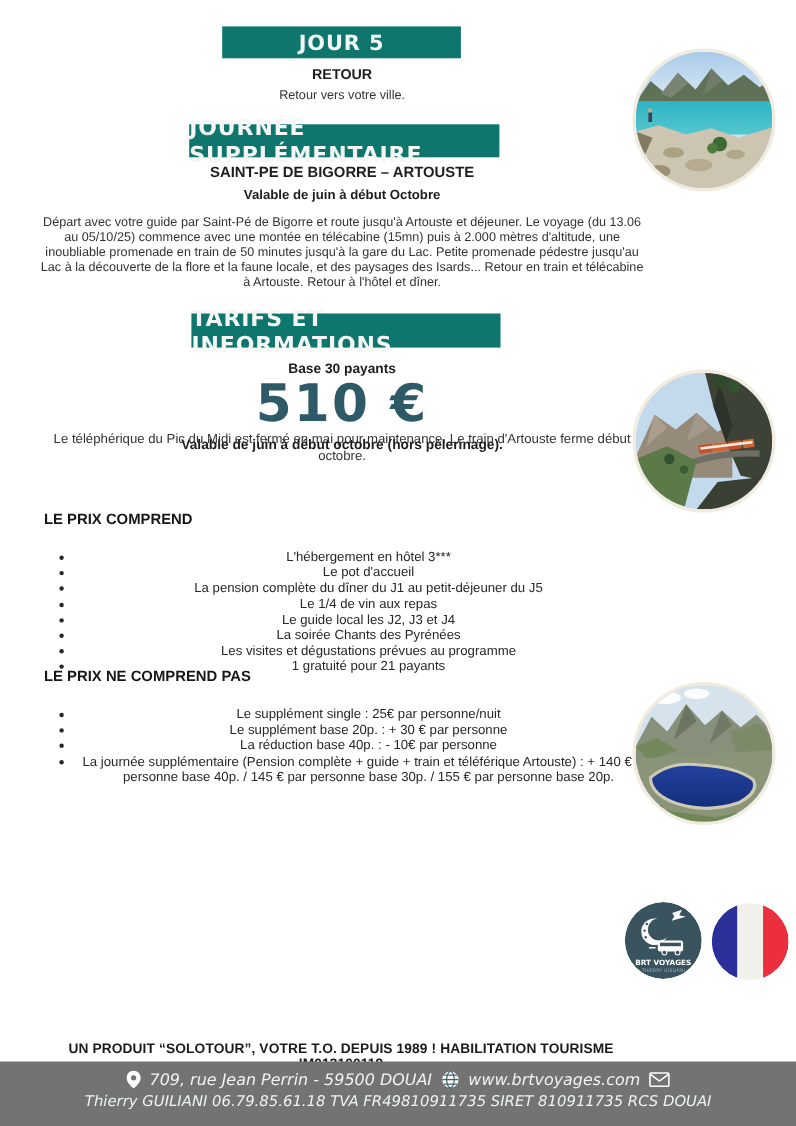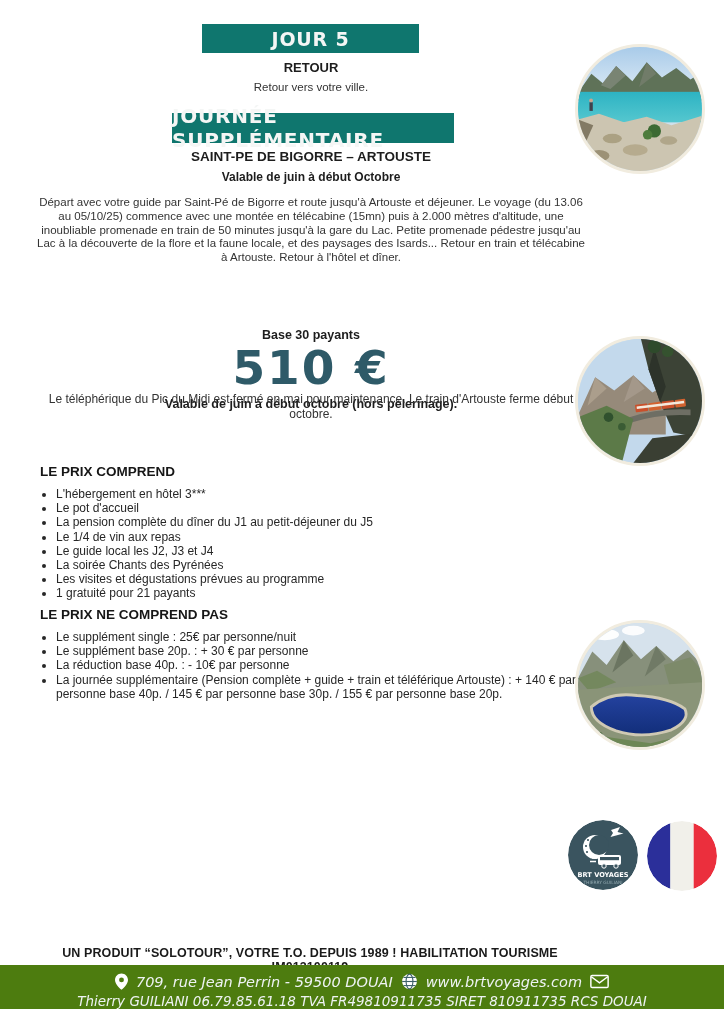--- a/index.html
+++ b/index.html
@@ -18,29 +18,29 @@
   .b13 { font-size:13px; font-weight:bold; color:#1d1d1d; }
   .b12 { font-size:12px; font-weight:bold; color:#1d1d1d; }
   .r11 { font-size:11.5px; color:#333; }
   .para { font-size:11.5px; line-height:13.8px; color:#333;text-align:center; }
   .price {
     position:absolute; left:30px; width:562px; text-align:center;
     font-family:"DejaVu Sans", sans-serif; font-weight:bold;
     font-size:47px; letter-spacing:2px; color:#2e5a68;
   }
   .list-title { position:absolute; left:40px; font-size:13.5px; font-weight:bold; color:#161616; }
-  ul.plist { position:absolute; left:30px; width:560px; margin:0; padding-left:26px; list-style:disc; }
+  ul.plist { position:absolute; left:30px; width:560px; margin:12px; padding-left:26px; list-style:disc;text-align:center; }
   ul.plist li { font-size:12px; line-height:14.2px; color:#272727; }
   .banner {
     position:absolute; left:30px; top:946px; width:560px; text-align:center;
     font-size:12.5px; font-weight:bold; color:#1a1a1a; letter-spacing:0.1px;
   }
   .footer-bar {
-    position:absolute; left:0; top:965px; width:724px; height:44px;
-    background:#4d7c0f; color:#eef3f3;
+    position:absolute; left:0; top:965px; width:724px; height:59px;
+    background:#737373; color:#eef3f3;
     font-family:"DejaVu Sans", sans-serif; font-style:italic;
   }
   .footer-row1 {
     display:flex; align-items:center; justify-content:center; gap:8px;
     padding-top:8px; font-size:14.5px; white-space:nowrap;
   }
   .footer-row2 { text-align:center; font-size:13.5px; margin-top:3px; }
   .footer-link { color:#eef3f3; text-decoration:none; }
   .photo {
     position:absolute; width:130px; height:130px; border-radius:50%;
@@ -61,20 +61,23 @@
   <div class="c-text b13" style="top:60px;">RETOUR</div>
   <div class="c-text r11" style="top:81px;">Retour vers votre ville.</div>
 
   <div class="teal-box" style="left:172px; top:113px; width:282px; height:30px; font-size:20px;">
     <span>JOURNÉE SUPPLÉMENTAIRE</span>
   </div>
   <div class="c-text b13" style="top:149px; font-size:13.5px;">SAINT-PE DE BIGORRE – ARTOUSTE</div>
   <div class="c-text b12" style="top:170px;">Valable de juin à début Octobre</div>
   <div class="c-text para" style="left:34px; top:196px; width:554px;">Départ avec votre guide par Saint-Pé de Bigorre et route jusqu'à Artouste et déjeuner. Le voyage (du 13.06 au 05/10/25) commence avec une montée en télécabine (15mn) puis à 2.000 mètres d'altitude, une inoubliable promenade en train de 50 minutes jusqu'à la gare du Lac. Petite promenade pédestre jusqu'au Lac à la découverte de la flore et la faune locale, et des paysages des Isards... Retour en train et télécabine à Artouste. Retour à l'hôtel et dîner.</div>
 
+  <div class="teal-box" style="left:174px; top:285px; width:281px; height:31px; font-size:20px;">
+    <span>TARIFS ET INFORMATIONS</span>
+  </div>
   <div class="c-text b12" style="top:328px; font-size:12.5px;">Base 30 payants</div>
   <div class="price" style="top:340px;">510 €</div>
   <div class="c-text b12" style="top:397px; font-size:12.5px;">Valable de juin à début octobre (hors pèlerinage).</div>
   <div class="c-text para" style="left:34px; top:392px; width:554px; font-size:12px; line-height:14.5px;">Le téléphérique du Pic du Midi est fermé en mai pour maintenance. Le train d'Artouste ferme début octobre.</div>
 
   <div class="list-title" style="top:464px;">LE PRIX COMPREND</div>
   <ul class="plist" style="top:487px;">
     <li>L'hébergement en hôtel 3***</li>
     <li>Le pot d'accueil</li>
     <li>La pension complète du dîner du J1 au petit-déjeuner du J5</li>

